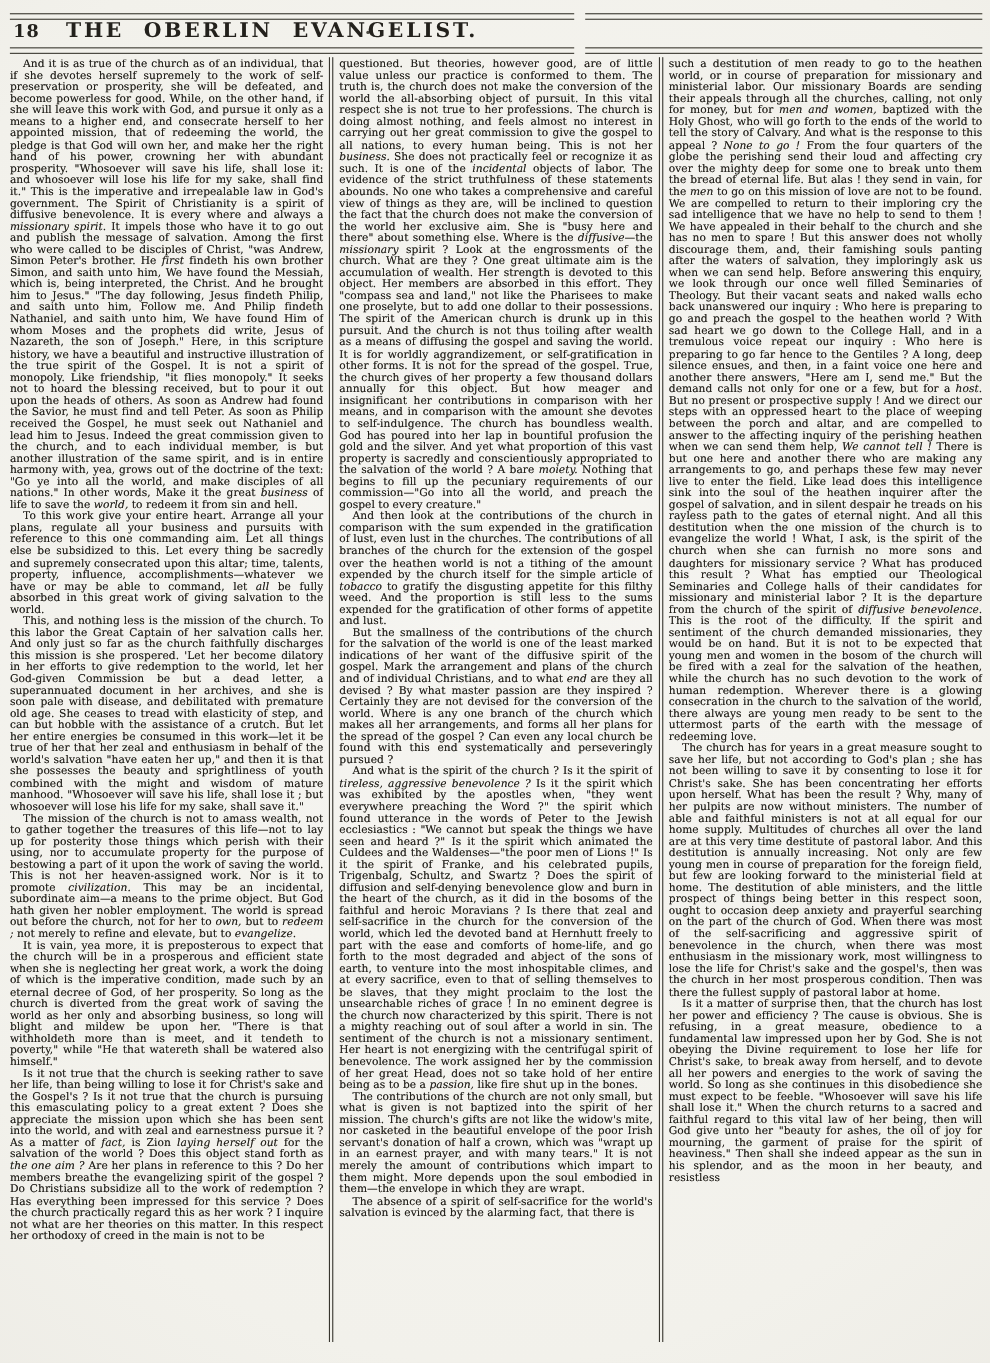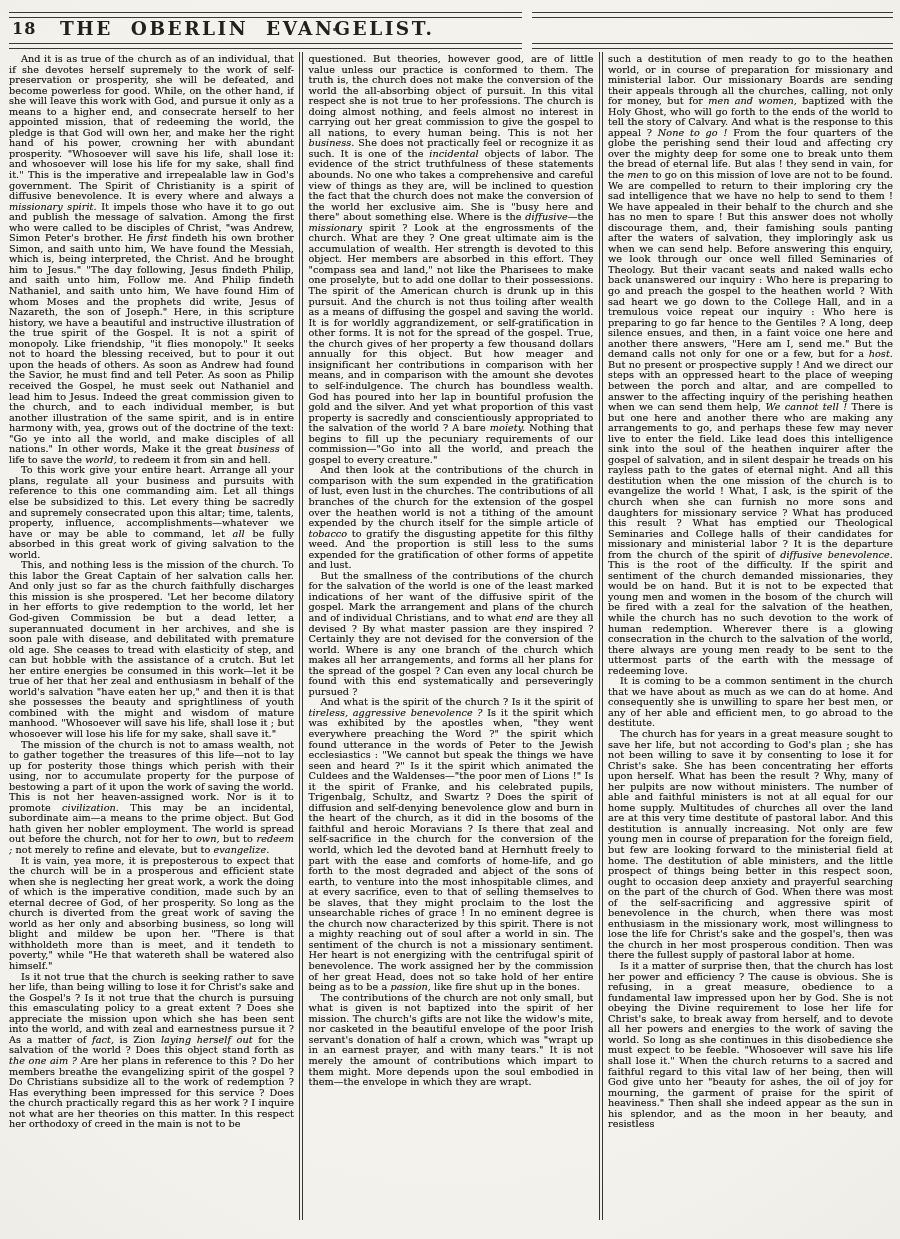--- a/index.html
+++ b/index.html
@@ -64,23 +64,23 @@
         <p class="para">It is vain, yea more, it is preposterous to expect that the church will be in a prosperous and efficient state when she is neglecting her great work, a work the doing of which is the imperative condition, made such by an eternal decree of God, of her prosperity. So long as the church is diverted from the great work of saving the world as her only and absorbing business, so long will blight and mildew be upon her. "There is that withholdeth more than is meet, and it tendeth to poverty," while "He that watereth shall be watered also himself."</p>
         <p class="para">Is it not true that the church is seeking rather to save her life, than being willing to lose it for Christ's sake and the Gospel's ? Is it not true that the church is pursuing this emasculating policy to a great extent ? Does she appreciate the mission upon which she has been sent into the world, and with zeal and earnestness pursue it ? As a matter of <em>fact,</em> is Zion <em>laying herself out</em> for the salvation of the world ? Does this object stand forth as <em>the one aim ?</em> Are her plans in reference to this ? Do her members breathe the evangelizing spirit of the gospel ? Do Christians subsidize all to the work of redemption ? Has everything been impressed for this service ? Does the church practically regard this as her work ? I inquire not what are her theories on this matter. In this respect her orthodoxy of creed in the main is not to be</p>
       </div>
     <div class="vrule"></div>
     <div class="col">
         <p class="para cont">questioned. But theories, however good, are of little value unless our practice is conformed to them. The truth is, the church does not make the conversion of the world the all-absorbing object of pursuit. In this vital respect she is not true to her professions. The church is doing almost nothing, and feels almost no interest in carrying out her great commission to give the gospel to all nations, to every human being. This is not her <em>business.</em> She does not practically feel or recognize it as such. It is one of the <em>incidental</em> objects of labor. The evidence of the strict truthfulness of these statements abounds. No one who takes a comprehensive and careful view of things as they are, will be inclined to question the fact that the church does not make the conversion of the world her exclusive aim. She is "busy here and there" about something else. Where is the <em>diffusive</em>—the <em>missionary</em> spirit ? Look at the engrossments of the church. What are they ? One great ultimate aim is the accumulation of wealth. Her strength is devoted to this object. Her members are absorbed in this effort. They "compass sea and land," not like the Pharisees to make one proselyte, but to add one dollar to their possessions. The spirit of the American church is drunk up in this pursuit. And the church is not thus toiling after wealth as a means of diffusing the gospel and saving the world. It is for worldly aggrandizement, or self-gratification in other forms. It is not for the spread of the gospel. True, the church gives of her property a few thousand dollars annually for this object. But how meager and insignificant her contributions in comparison with her means, and in comparison with the amount she devotes to self-indulgence. The church has boundless wealth. God has poured into her lap in bountiful profusion the gold and the silver. And yet what proportion of this vast property is sacredly and conscientiously appropriated to the salvation of the world ? A bare <em>moiety.</em> Nothing that begins to fill up the pecuniary requirements of our commission—"Go into all the world, and preach the gospel to every creature."</p>
         <p class="para">And then look at the contributions of the church in comparison with the sum expended in the gratification of lust, even lust in the churches. The contributions of all branches of the church for the extension of the gospel over the heathen world is not a tithing of the amount expended by the church itself for the simple article of <em>tobacco</em> to gratify the disgusting appetite for this filthy weed. And the proportion is still less to the sums expended for the gratification of other forms of appetite and lust.</p>
         <p class="para">But the smallness of the contributions of the church for the salvation of the world is one of the least marked indications of her want of the diffusive spirit of the gospel. Mark the arrangement and plans of the church and of individual Christians, and to what <em>end</em> are they all devised ? By what master passion are they inspired ? Certainly they are not devised for the conversion of the world. Where is any one branch of the church which makes all her arrangements, and forms all her plans for the spread of the gospel ? Can even any local church be found with this end systematically and perseveringly pursued ?</p>
         <p class="para">And what is the spirit of the church ? Is it the spirit of <em>tireless, aggressive benevolence ?</em> Is it the spirit which was exhibited by the apostles when, "they went everywhere preaching the Word ?" the spirit which found utterance in the words of Peter to the Jewish ecclesiastics : "We cannot but speak the things we have seen and heard ?" Is it the spirit which animated the Culdees and the Waldenses—"the poor men of Lions !" Is it the spirit of Franke, and his celebrated pupils, Trigenbalg, Schultz, and Swartz ? Does the spirit of diffusion and self-denying benevolence glow and burn in the heart of the church, as it did in the bosoms of the faithful and heroic Moravians ? Is there that zeal and self-sacrifice in the church for the conversion of the world, which led the devoted band at Hernhutt freely to part with the ease and comforts of home-life, and go forth to the most degraded and abject of the sons of earth, to venture into the most inhospitable climes, and at every sacrifice, even to that of selling themselves to be slaves, that they might proclaim to the lost the unsearchable riches of grace ! In no eminent degree is the church now characterized by this spirit. There is not a mighty reaching out of soul after a world in sin. The sentiment of the church is not a missionary sentiment. Her heart is not energizing with the centrifugal spirit of benevolence. The work assigned her by the commission of her great Head, does not so take hold of her entire being as to be a <em>passion,</em> like fire shut up in the bones.</p>
         <p class="para">The contributions of the church are not only small, but what is given is not baptized into the spirit of her mission. The church's gifts are not like the widow's mite, nor casketed in the beautiful envelope of the poor Irish servant's donation of half a crown, which was "wrapt up in an earnest prayer, and with many tears." It is not merely the amount of contributions which impart to them might. More depends upon the soul embodied in them—the envelope in which they are wrapt.</p>
+        <p class="para">The absence of a spirit of self-sacrifice for the world's salvation is evinced by the alarming fact, that there is</p>
       </div>
     <div class="vrule"></div>
     <div class="col">
         <p class="para cont">such a destitution of men ready to go to the heathen world, or in course of preparation for missionary and ministerial labor. Our missionary Boards are sending their appeals through all the churches, calling, not only for money, but for <em>men and women,</em> baptized with the Holy Ghost, who will go forth to the ends of the world to tell the story of Calvary. And what is the response to this appeal ? <em>None to go !</em> From the four quarters of the globe the perishing send their loud and affecting cry over the mighty deep for some one to break unto them the bread of eternal life. But alas ! they send in vain, for the <em>men</em> to go on this mission of love are not to be found. We are compelled to return to their imploring cry the sad intelligence that we have no help to send to them ! We have appealed in their behalf to the church and she has no men to spare ! But this answer does not wholly discourage them, and, their famishing souls panting after the waters of salvation, they imploringly ask us when we can send help. Before answering this enquiry, we look through our once well filled Seminaries of Theology. But their vacant seats and naked walls echo back unanswered our inquiry : Who here is preparing to go and preach the gospel to the heathen world ? With sad heart we go down to the College Hall, and in a tremulous voice repeat our inquiry : Who here is preparing to go far hence to the Gentiles ? A long, deep silence ensues, and then, in a faint voice one here and another there answers, "Here am I, send me." But the demand calls not only for one or a few, but for a <em>host.</em> But no present or prospective supply ! And we direct our steps with an oppressed heart to the place of weeping between the porch and altar, and are compelled to answer to the affecting inquiry of the perishing heathen when we can send them help, <em>We cannot tell !</em> There is but one here and another there who are making any arrangements to go, and perhaps these few may never live to enter the field. Like lead does this intelligence sink into the soul of the heathen inquirer after the gospel of salvation, and in silent despair he treads on his rayless path to the gates of eternal night. And all this destitution when the one mission of the church is to evangelize the world ! What, I ask, is the spirit of the church when she can furnish no more sons and daughters for missionary service ? What has produced this result ? What has emptied our Theological Seminaries and College halls of their candidates for missionary and ministerial labor ? It is the departure from the church of the spirit of <em>diffusive benevolence.</em> This is the root of the difficulty. If the spirit and sentiment of the church demanded missionaries, they would be on hand. But it is not to be expected that young men and women in the bosom of the church will be fired with a zeal for the salvation of the heathen, while the church has no such devotion to the work of human redemption. Wherever there is a glowing consecration in the church to the salvation of the world, there always are young men ready to be sent to the uttermost parts of the earth with the message of redeeming love.</p>
-        <p class="para">It is coming to be a common sentiment in the church that we have about as much as we can do at home. And consequently she is unwilling to spare her best men, or any of her able and efficient men, to go abroad to the destitute.</p>
         <p class="para">The church has for years in a great measure sought to save her life, but not according to God's plan ; she has not been willing to save it by consenting to lose it for Christ's sake. She has been concentrating her efforts upon herself. What has been the result ? Why, many of her pulpits are now without ministers. The number of able and faithful ministers is not at all equal for our home supply. Multitudes of churches all over the land are at this very time destitute of pastoral labor. And this destitution is annually increasing. Not only are few young men in course of preparation for the foreign field, but few are looking forward to the ministerial field at home. The destitution of able ministers, and the little prospect of things being better in this respect soon, ought to occasion deep anxiety and prayerful searching on the part of the church of God. When there was most of the self-sacrificing and aggressive spirit of benevolence in the church, when there was most enthusiasm in the missionary work, most willingness to lose the life for Christ's sake and the gospel's, then was the church in her most prosperous condition. Then was there the fullest supply of pastoral labor at home.</p>
         <p class="para">Is it a matter of surprise then, that the church has lost her power and efficiency ? The cause is obvious. She is refusing, in a great measure, obedience to a fundamental law impressed upon her by God. She is not obeying the Divine requirement to lose her life for Christ's sake, to break away from herself, and to devote all her powers and energies to the work of saving the world. So long as she continues in this disobedience she must expect to be feeble. "Whosoever will save his life shall lose it." When the church returns to a sacred and faithful regard to this vital law of her being, then will God give unto her "beauty for ashes, the oil of joy for mourning, the garment of praise for the spirit of heaviness." Then shall she indeed appear as the sun in his splendor, and as the moon in her beauty, and resistless</p>
       </div>
   </div>
 
 </div>
 
 </body></html>

